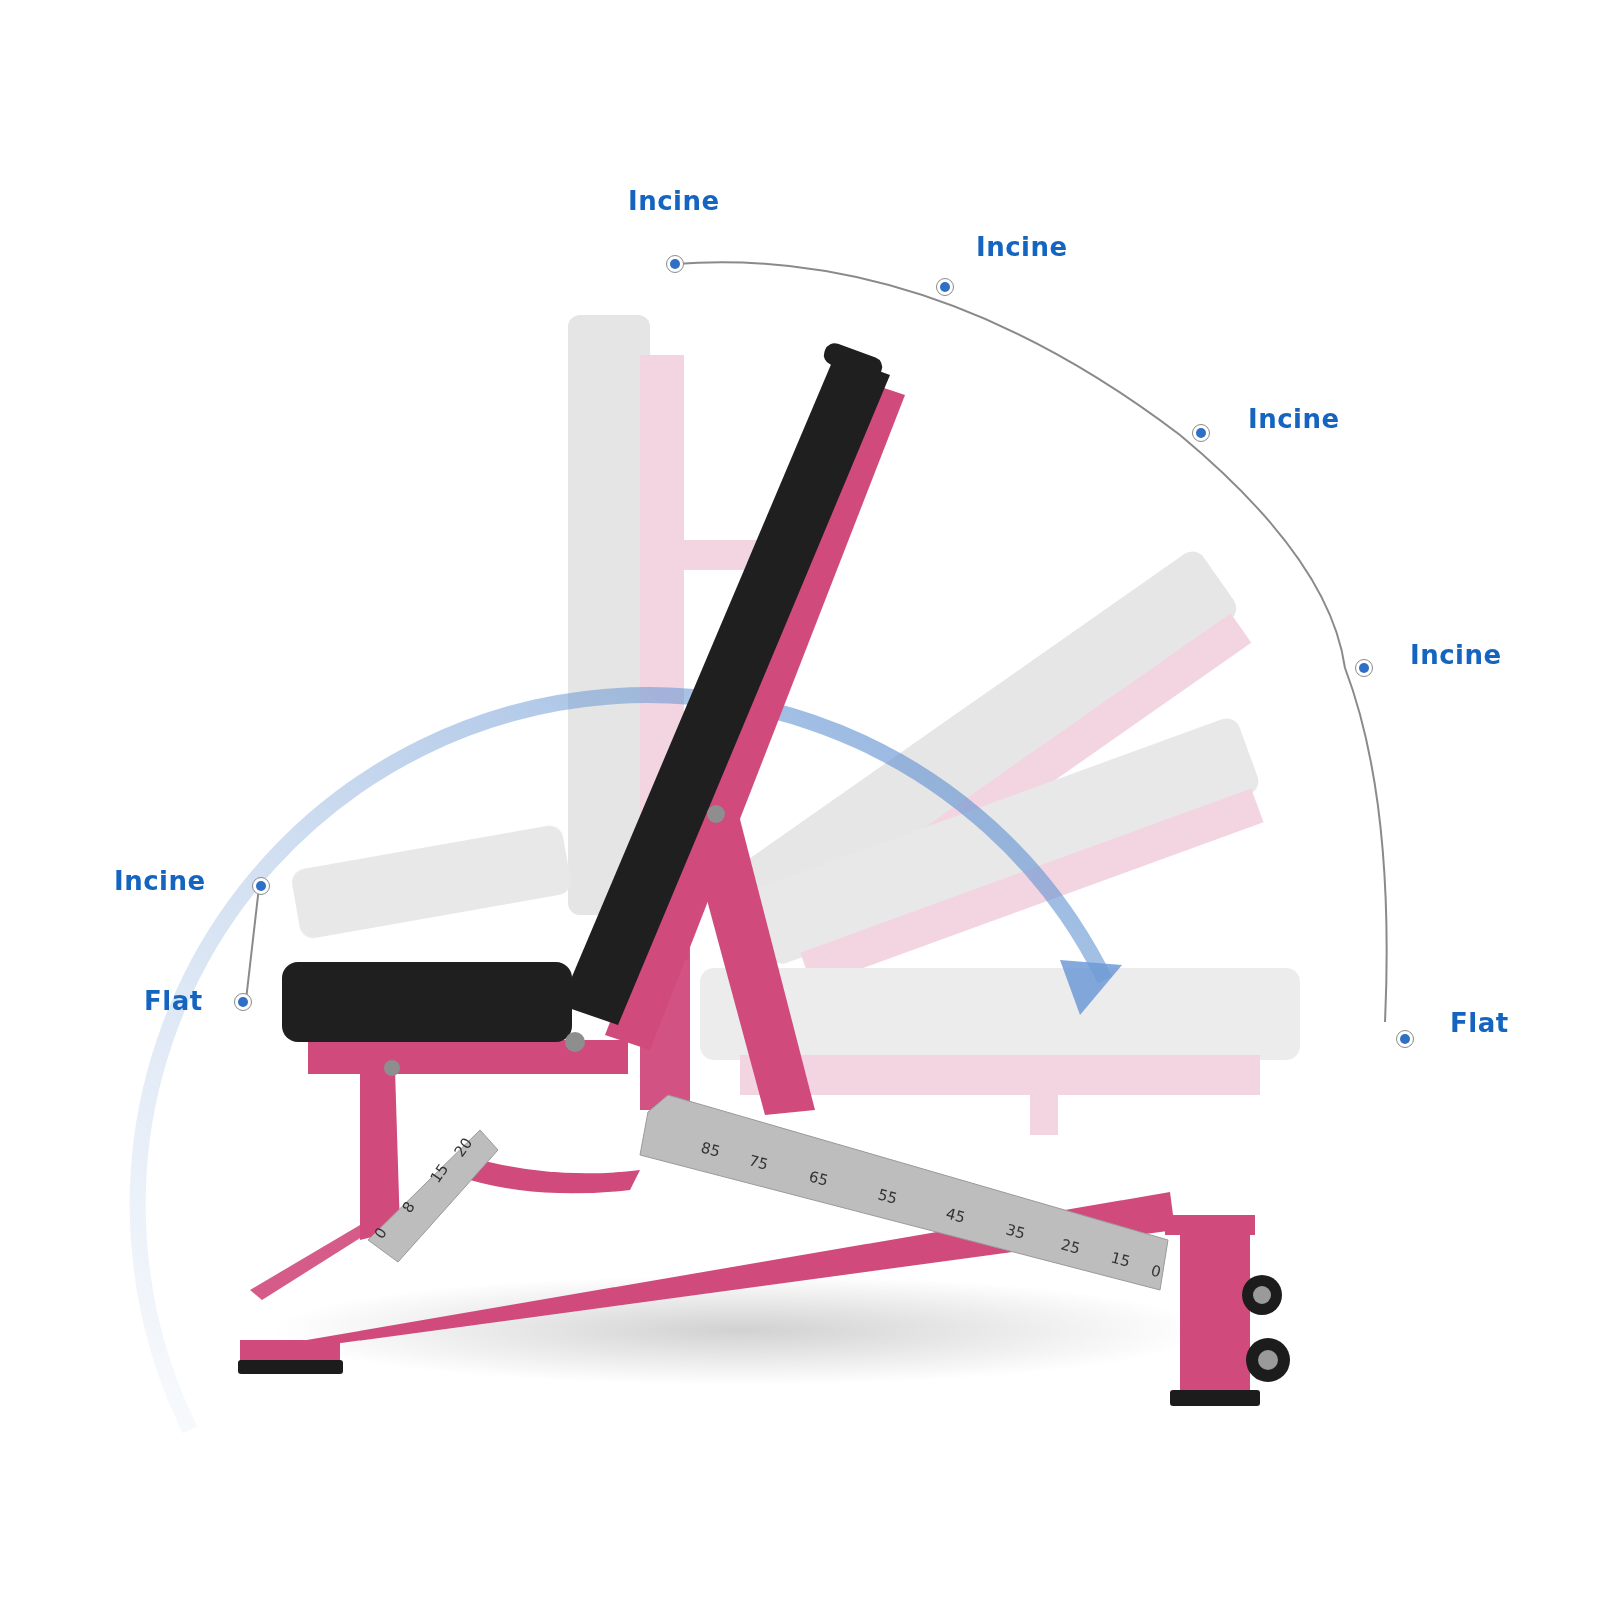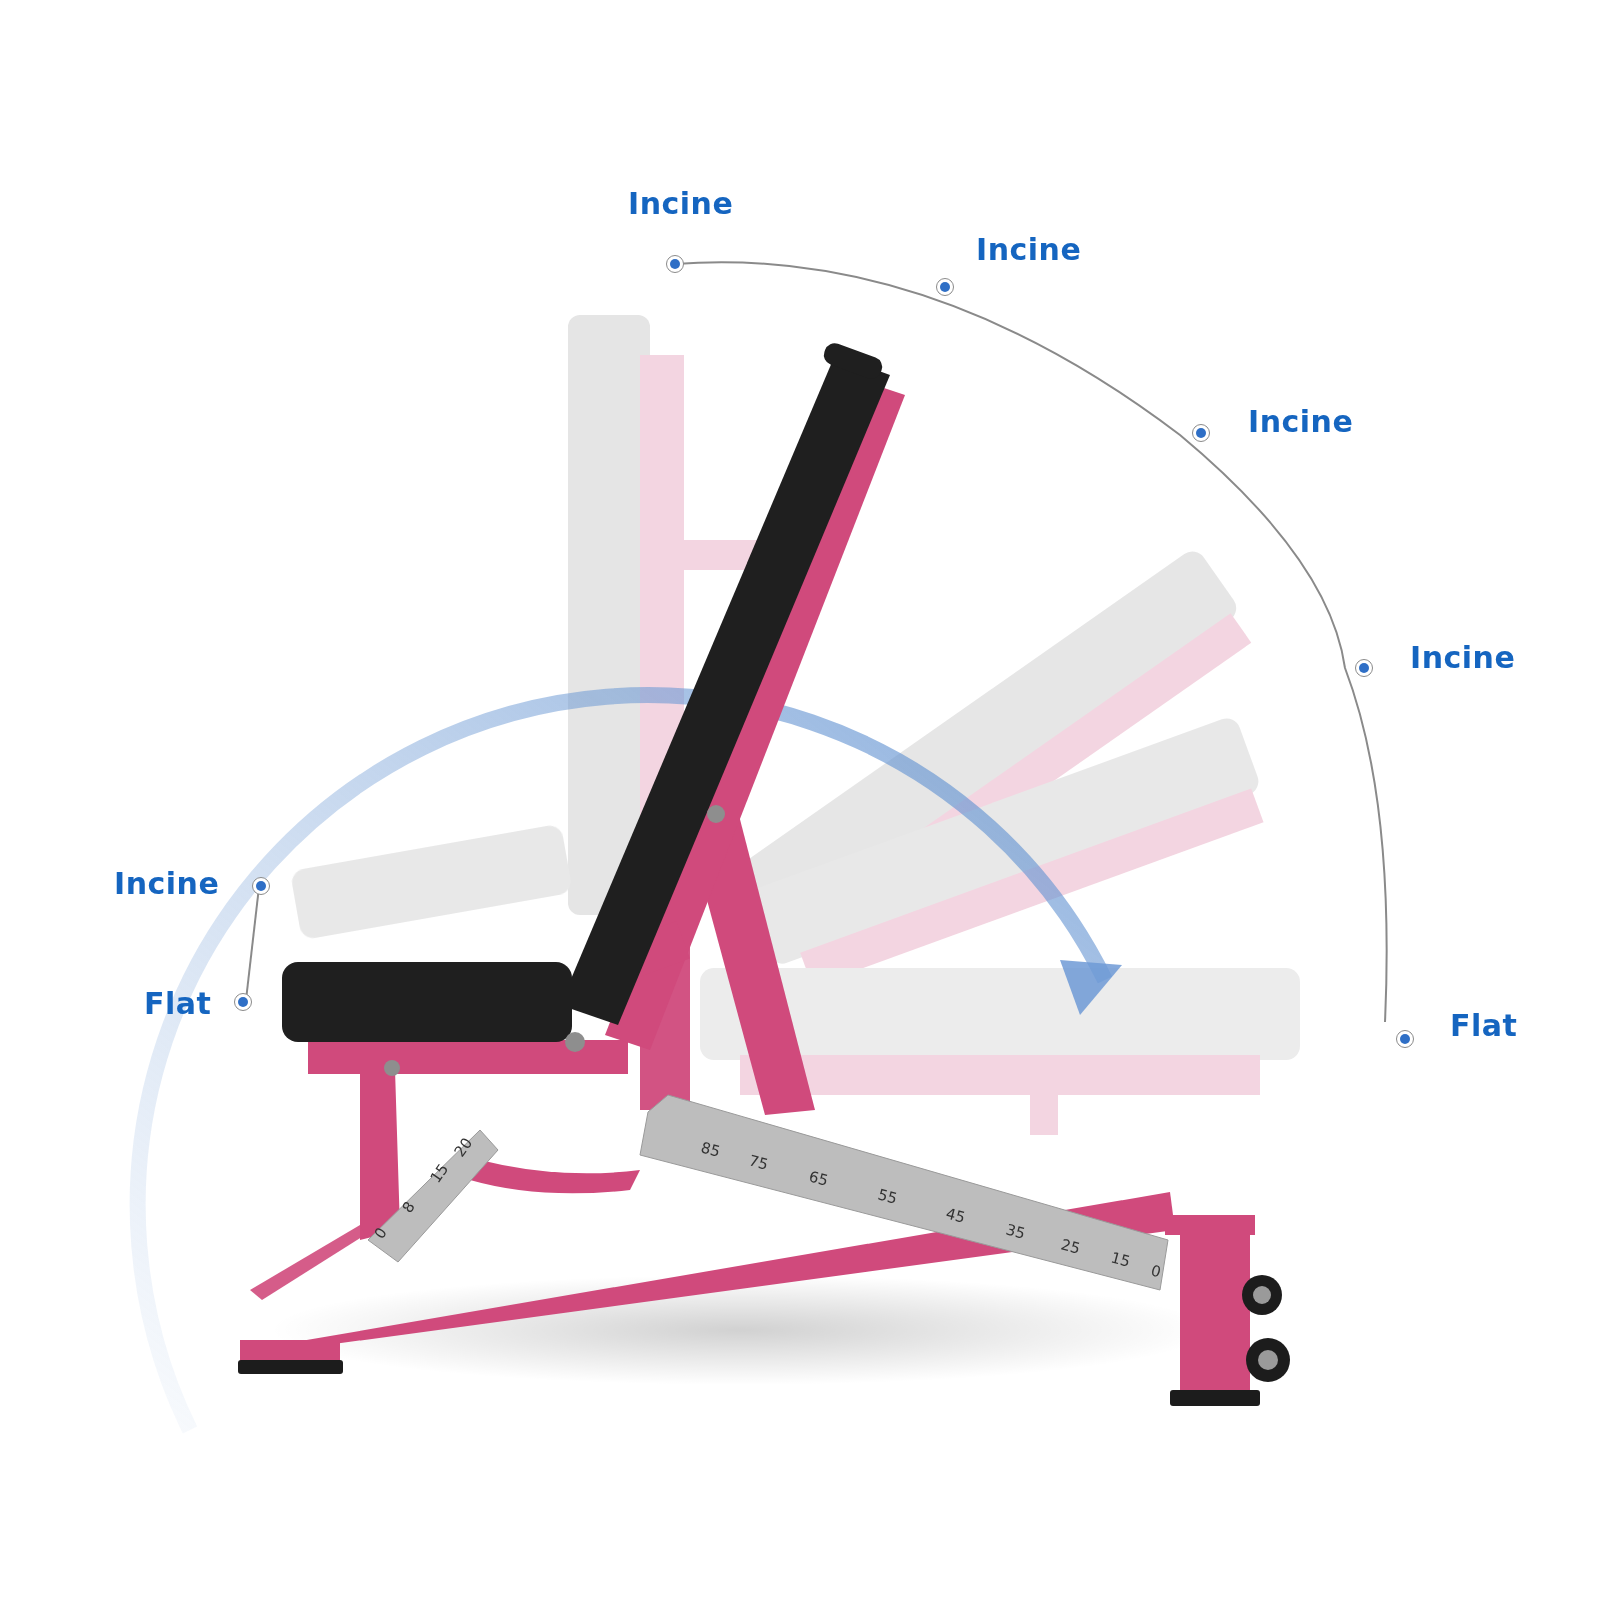--- a/index.html
+++ b/index.html
@@ -1,18 +1,18 @@
 <!DOCTYPE html>
 <html><head>
 <meta charset="utf-8">
 <style>
   html, body { margin:0; padding:0; background:#ffffff; }
   body { width:1600px; height:1600px; position:relative; overflow:hidden; font-family:"DejaVu Sans", sans-serif; }
   #stage { position:absolute; left:0; top:0; width:1600px; height:1600px; }
-  .label { position:absolute; color:#1565c0; font-weight:bold; font-size:30px; font-family:"DejaVu Sans", sans-serif; letter-spacing:0.5px; white-space:nowrap; }
+  .label { position:absolute; color:#1565c0; font-weight:bold; font-size:26px; font-family:"DejaVu Sans", sans-serif; letter-spacing:0.5px; white-space:nowrap; }
   .dot { position:absolute; width:18px; height:18px; border-radius:50%; background:#fff; border:1.5px solid #8a8a8a; box-sizing:border-box; }
   .dot::after { content:""; position:absolute; left:3px; top:3px; width:10px; height:10px; border-radius:50%; background:#2f6fc6; }
   .scale-num { font-family:"DejaVu Sans", sans-serif; font-size:15px; fill:#333; }
 </style>
 </head>
 <body>
 
 <div id="stage">
 
   <svg width="1600" height="1600" viewBox="0 0 1600 1600" xmlns="http://www.w3.org/2000/svg" style="position:absolute;left:0;top:0;">

